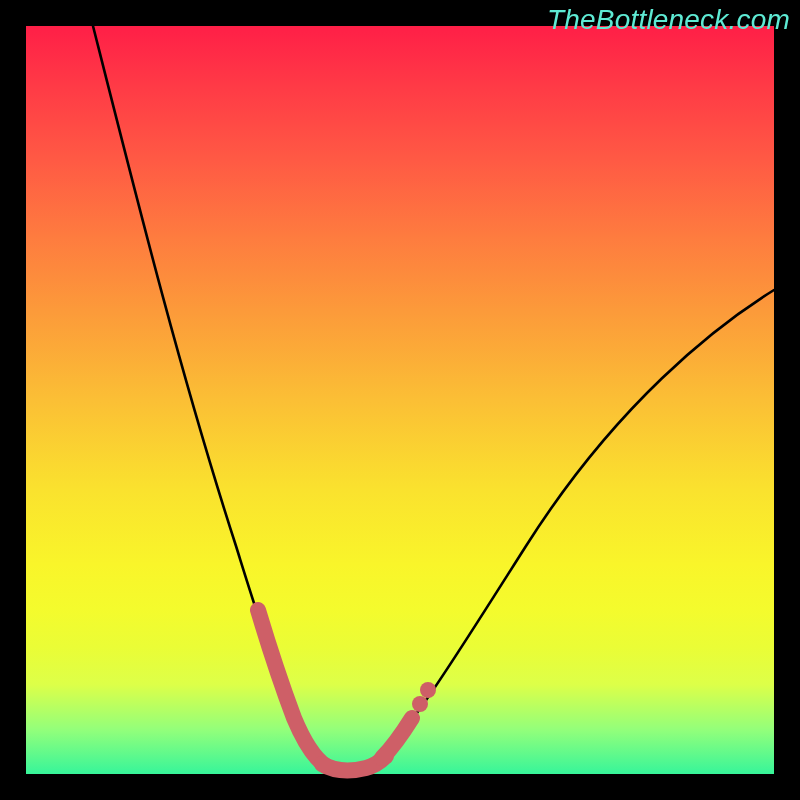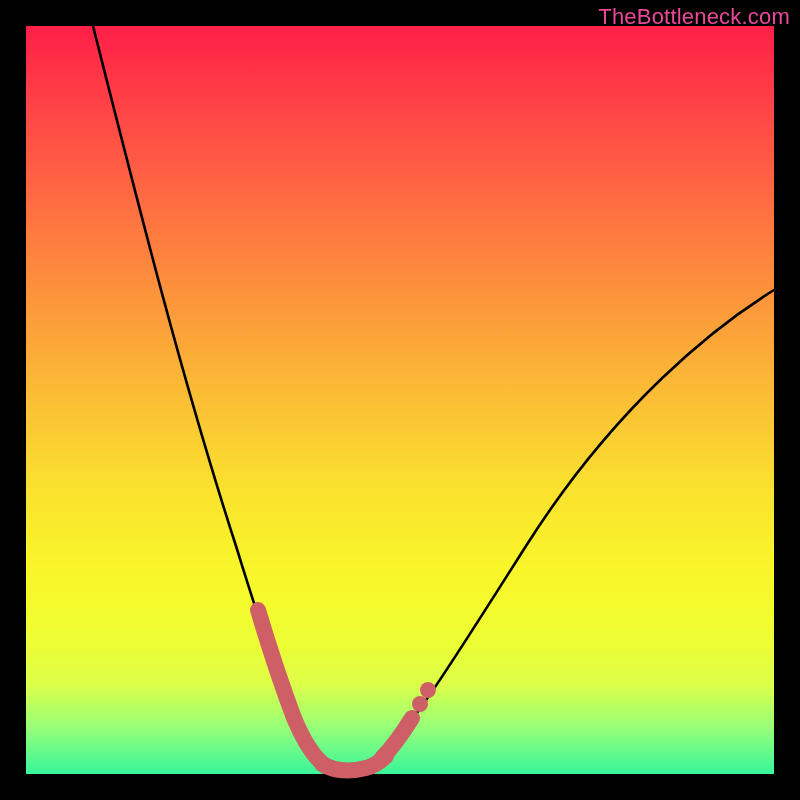--- a/index.html
+++ b/index.html
@@ -45,24 +45,25 @@
     left: 0;
     top: 0;
     width: 748px;
     height: 748px;
     overflow: visible;
   }
   .watermark {
     position: absolute;
     top: 4px;
     right: 10px;
-    color: #ec4899;
-    font-size: 22px;
+    color: #5eead4;
+    font-size: 28px;
     letter-spacing: 0.2px;
     user-select: none;
+    font-style: italic;
   }
 </style>
 </head>
 <body>
 
 <div class="frame">
   <div class="plot">
     <svg viewBox="0 0 748 748" preserveAspectRatio="none">
       <path d="M 67 0
                C 110 170, 155 350, 210 520

